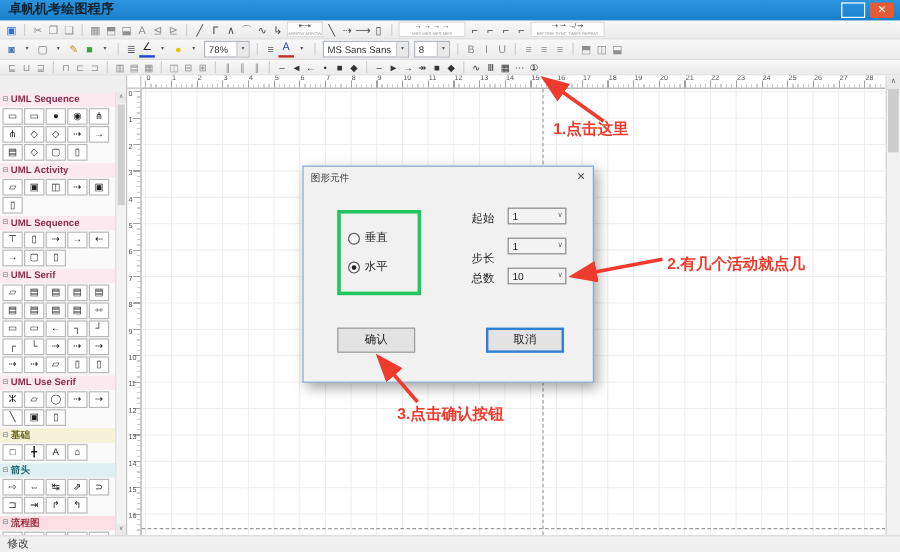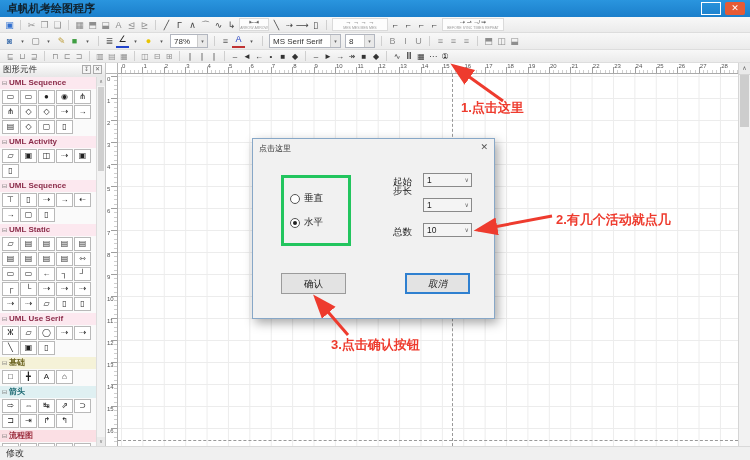--- a/index.html
+++ b/index.html
@@ -102,21 +102,21 @@
     background:#222;border-radius:50%;}
   .fld-label{position:absolute;left:140px;font-size:9.5px;color:#222;}
   .fld-combo{position:absolute;left:170px;width:49px;height:14px;background:#f4f4f4;
     border:1px solid #8a8a8a;box-sizing:border-box;font-size:8.5px;line-height:12px;
     padding-left:3px;color:#222;}
   .fld-combo .chev{position:absolute;right:2px;top:0;font-size:6px;color:#666;line-height:12px;}
   .dlg-btn{position:absolute;top:134px;width:65px;height:21px;background:#e3e3e3;
     border:1px solid #9b9b9b;font-size:9.5px;text-align:center;line-height:19px;color:#222;
     box-sizing:border-box;}
   #btn-confirm{left:28px;}
-  #btn-cancel{left:152px;border:2px solid #2f80d0;line-height:17px;font-style:italic;}
+  #btn-cancel{left:152px;border:2px solid #2f80d0;line-height:17px;}
 
   
   .anno{position:absolute;left:0;top:0;width:750px;height:460px;z-index:9;pointer-events:none;}
   .anno text{font-weight:bold;font-size:13px;font-family:inherit;}
 
   
   .statusbar{position:absolute;left:0;right:0;bottom:0;height:14px;background:#f0f0f0;
     border-top:1px solid #d9d9d9;font-size:9px;line-height:13px;padding-left:6px;
     box-sizing:border-box;color:#333;z-index:3;}
 </style>
@@ -190,21 +190,21 @@
     <span class="tcombo" style="width: 38px;">
       <span class="cv">78%</span>
       <span class="ca">▾</span>
     </span>
     <span class="tsep"></span>
     <span class="tbtn" style="color: rgb(85, 85, 85);">≡</span>
     <span class="tbtn ub" style="color: rgb(34, 63, 192); border-bottom-color: rgb(192, 51, 51);">A</span>
     <span class="tbtn dd">▾</span>
     <span class="tsep"></span>
     <span class="tcombo" style="width: 72px;">
-      <span class="cv">MS Serif Serif</span>
+      <span class="cv">MS Sans Sans</span>
       <span class="ca">▾</span>
     </span>
     <span class="tcombo" style="width: 30px;">
       <span class="cv">8</span>
       <span class="ca">▾</span>
     </span>
     <span class="tsep"></span>
     <span class="tbtn">B</span>
     <span class="tbtn">I</span>
     <span class="tbtn">U</span>
@@ -253,25 +253,20 @@
     <span class="tbtn" style="color: rgb(51, 51, 51);">◆</span>
     <span class="tsep"></span>
     <span class="tbtn" style="color: rgb(51, 51, 51);">∿</span>
     <span class="tbtn" style="color: rgb(51, 51, 51);">Ⅲ</span>
     <span class="tbtn" style="color: rgb(51, 51, 51);">▦</span>
     <span class="tbtn" style="color: rgb(51, 51, 51);">⋯</span>
     <span class="tbtn" style="color: rgb(17, 17, 17);">①</span>
   </div>
 
 <div class="sidebar">
-  <div class="sb-head">
-    <span>图形元件</span>
-    <span class="sb-hbtn" style="right:14px">↧</span>
-    <span class="sb-hbtn" style="right:3px">✕</span>
-  </div>
   <div class="sb-sections">
       <div class="sec-h" style="background: rgb(252, 232, 239); color: rgb(139, 44, 74);">
         <span class="col">⊟</span>
         <span>UML Sequence</span>
       </div>
       <div class="sec-grid">
         <span class="tile">▭</span>
         <span class="tile">▭</span>
         <span class="tile">●</span>
         <span class="tile">◉</span>
@@ -307,21 +302,21 @@
         <span class="tile">▯</span>
         <span class="tile">⇢</span>
         <span class="tile">→</span>
         <span class="tile">⇠</span>
         <span class="tile">→</span>
         <span class="tile">▢</span>
         <span class="tile">▯</span>
       </div>
       <div class="sec-h" style="background: rgb(252, 232, 239); color: rgb(139, 44, 74);">
         <span class="col">⊟</span>
-        <span>UML Static</span>
+        <span>UML Serif</span>
       </div>
       <div class="sec-grid">
         <span class="tile">▱</span>
         <span class="tile">▤</span>
         <span class="tile">▤</span>
         <span class="tile">▤</span>
         <span class="tile">▤</span>
         <span class="tile">▤</span>
         <span class="tile">▤</span>
         <span class="tile">▤</span>
@@ -457,41 +452,41 @@
     <div class="pageline-v"></div>
     <div class="pageline-h"></div>
   </div>
   <div class="vscroll">
     <div class="sa">∧</div>
     <div class="vs-thumb"></div>
   </div>
 </div>
 
 <div class="dialog">
-  <span class="dlg-title">点击这里</span>
+  <span class="dlg-title">图形元件</span>
   <span class="dlg-x">✕</span>
 
   <div class="groupbox">
     <div class="radio-row" style="top:14px">
       <span class="rdot"></span>
       <span>垂直</span>
     </div>
     <div class="radio-row" style="top:38px">
       <span class="rdot on"></span>
       <span>水平</span>
     </div>
   </div>
 
   <span class="fld-label" style="top:37px">起始</span>
   <div class="fld-combo" style="top:34px">
     <span>1</span>
     <span class="chev">∨</span>
   </div>
 
-  <span class="fld-label" style="top:46px">步长</span>
+  <span class="fld-label" style="top:70px">步长</span>
   <div class="fld-combo" style="top:59px">
     <span>1</span>
     <span class="chev">∨</span>
   </div>
 
   <span class="fld-label" style="top:87px">总数</span>
   <div class="fld-combo" style="top:84px">
     <span>10</span>
     <span class="chev">∨</span>
   </div>

